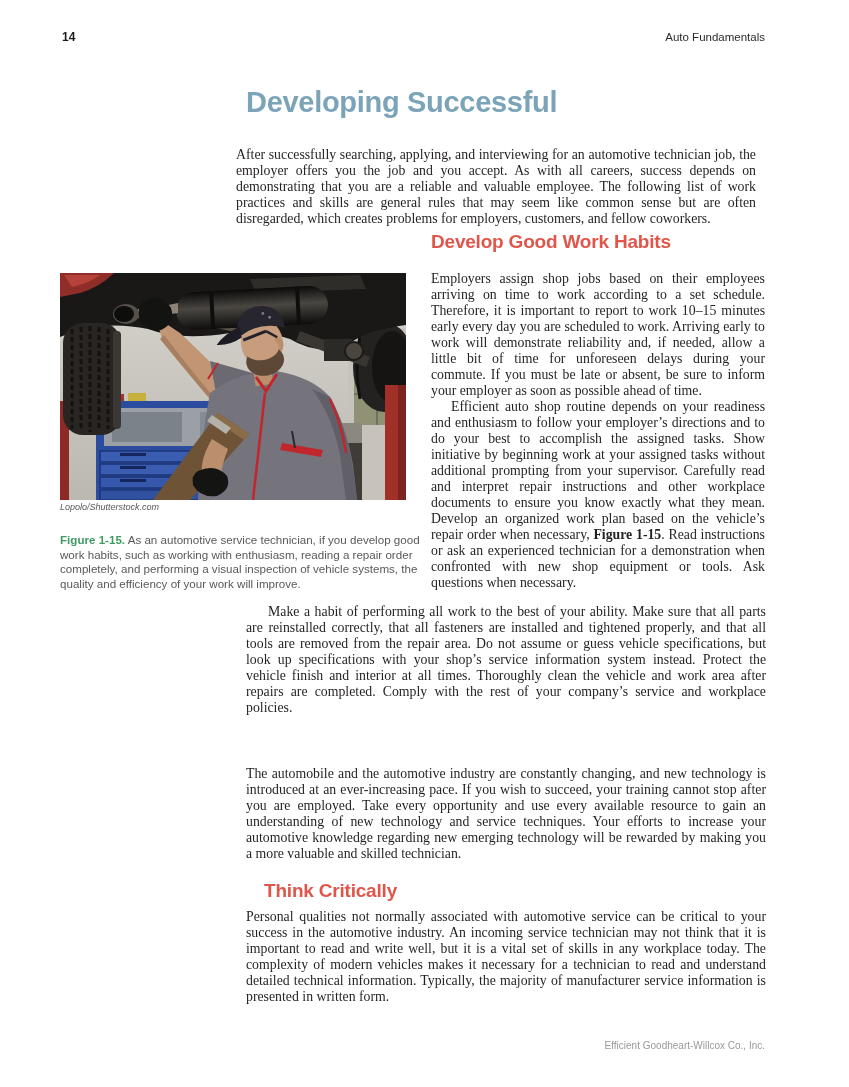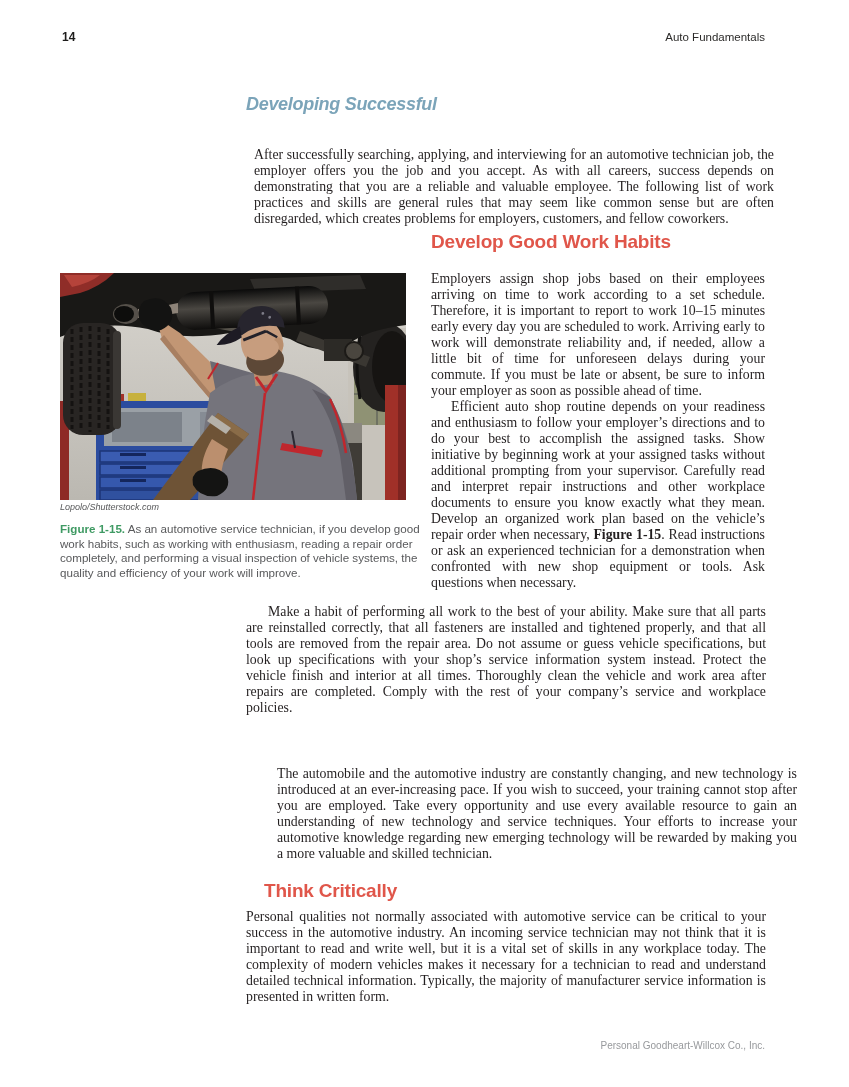--- a/index.html
+++ b/index.html
@@ -12,50 +12,50 @@
   .runhead-num {
     position:absolute; left:62px; top:30px;
     font-family:"Liberation Sans", sans-serif; font-weight:bold; font-size:12px; color:#1d1c1b;
   }
   .runhead-title {
     position:absolute; right:84px; top:31px;
     font-family:"Liberation Sans", sans-serif; font-size:11.5px; color:#2c2b2a;
   }
   
   .chapter-title {
-    position:absolute; left:246px; top:76px; width:440px;
+    position:absolute; left:246px; top:67px; width:440px;
     font-family:"Liberation Sans", sans-serif; font-weight:700;
-    font-size:18px; line-height:32px; letter-spacing:-0.3px; color:#7ba4b9;font-style:italic;
+    font-size:29px; line-height:32px; letter-spacing:-0.3px; color:#7ba4b9;
   }
   .chapter-title span { display:block; }
   
   .p {
     font-size:13.8px; line-height:16px; text-align:justify; margin:0;
   }
-  .intro       { position:absolute; left:254px; top:147px; width:520px; }
+  .intro       { position:absolute; left:236px; top:147px; width:520px; }
   .h2 {
     position:absolute; margin:0;
     font-family:"Liberation Sans", sans-serif; font-weight:700;
     font-size:19px; letter-spacing:-0.2px; color:#e0564a;
   }
   #h2-habits   { left:431px; top:231px; }
   .right-col   { position:absolute; left:431px; top:271px; width:334px; }
   .right-col p { margin:0; }
   .indented    { text-indent:20px; }
   .b           { font-weight:bold; }
   
   .figure      { position:absolute; left:60px; top:273px; width:346px; font-family:"Liberation Sans", sans-serif; }
   .figure svg  { display:block; }
   .credit      { text-align:left; font-style:italic; font-size:9px; color:#58595b; margin-top:2px; }
-  .caption     { margin-top:10px; width:362px; font-size:11.6px; line-height:14.6px; color:#58595b; text-align:left; }
+  .caption     { margin-top:21px; width:362px; font-size:11.6px; line-height:14.6px; color:#58595b; text-align:left; }
   .fig-label   { color:#3f9a63; font-weight:700; }
   
   .para-wide     { position:absolute; left:246px; top:604px; width:520px; text-indent:22px; }
   #h2-learner    { left:246px; top:735px; }
-  .para-learner  { position:absolute; left:246px; top:766px; width:520px;margin-left:31px; }
+  .para-learner  { position:absolute; left:246px; top:766px; width:520px; }
   #h2-critical   { left:264px; top:880px; }
   .para-critical { position:absolute; left:246px; top:909px; width:520px; }
   .footer {
     position:absolute; right:84px; top:1040px;
     font-family:"Liberation Sans", sans-serif; font-size:10px; color:#97999c;
   }
 </style>
 </head>
 <body>
 
@@ -200,15 +200,15 @@
     <figcaption class="caption"><span class="fig-label">Figure 1-15.</span><span> As an automotive service technician, if you develop good work habits, such as working with enthusiasm, reading a repair order completely, and performing a visual inspection of vehicle systems, the quality and efficiency of your work will improve.</span></figcaption>
   </figure>
 
   <p class="p para-wide">Make a habit of performing all work to the best of your ability. Make sure that all parts are reinstalled correctly, that all fasteners are installed and tightened properly, and that all tools are removed from the repair area. Do not assume or guess vehicle specifications, but look up specifications with your shop’s service information system instead. Protect the vehicle finish and interior at all times. Thoroughly clean the vehicle and work area after repairs are completed. Comply with the rest of your company’s service and workplace policies.</p>
 
   <p class="p para-learner">The automobile and the automotive industry are constantly changing, and new technology is introduced at an ever-increasing pace. If you wish to succeed, your training cannot stop after you are employed. Take every opportunity and use every available resource to gain an understanding of new technology and service techniques. Your efforts to increase your automotive knowledge regarding new emerging technology will be rewarded by making you a more valuable and skilled technician.</p>
 
   <h2 class="h2" id="h2-critical">Think Critically</h2>
   <p class="p para-critical">Personal qualities not normally associated with automotive service can be critical to your success in the automotive industry. An incoming service technician may not think that it is important to read and write well, but it is a vital set of skills in any workplace today. The complexity of modern vehicles makes it necessary for a technician to read and understand detailed technical information. Typically, the majority of manufacturer service information is presented in written form.</p>
 
-  <div class="footer">Personal Goodheart-Willcox Co., Inc.</div>
+  <div class="footer">Efficient Goodheart-Willcox Co., Inc.</div>
 
 </div>
 
 </body></html>

